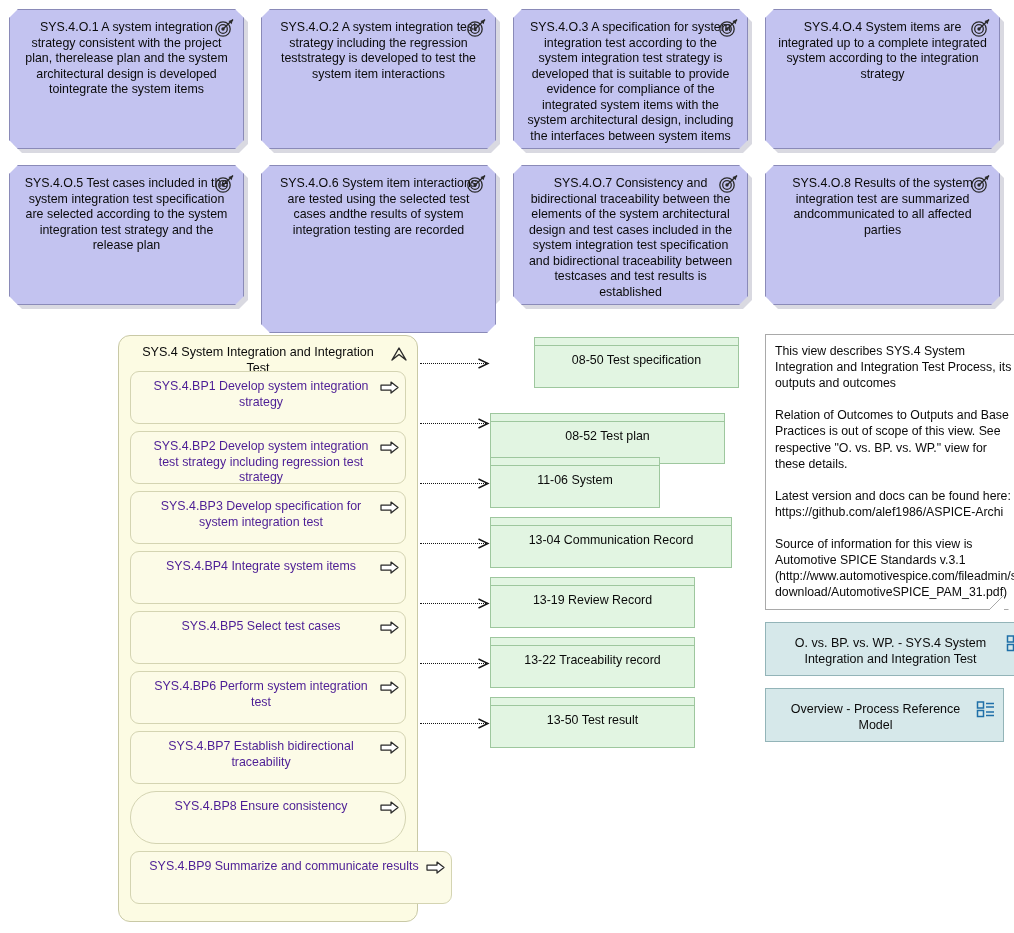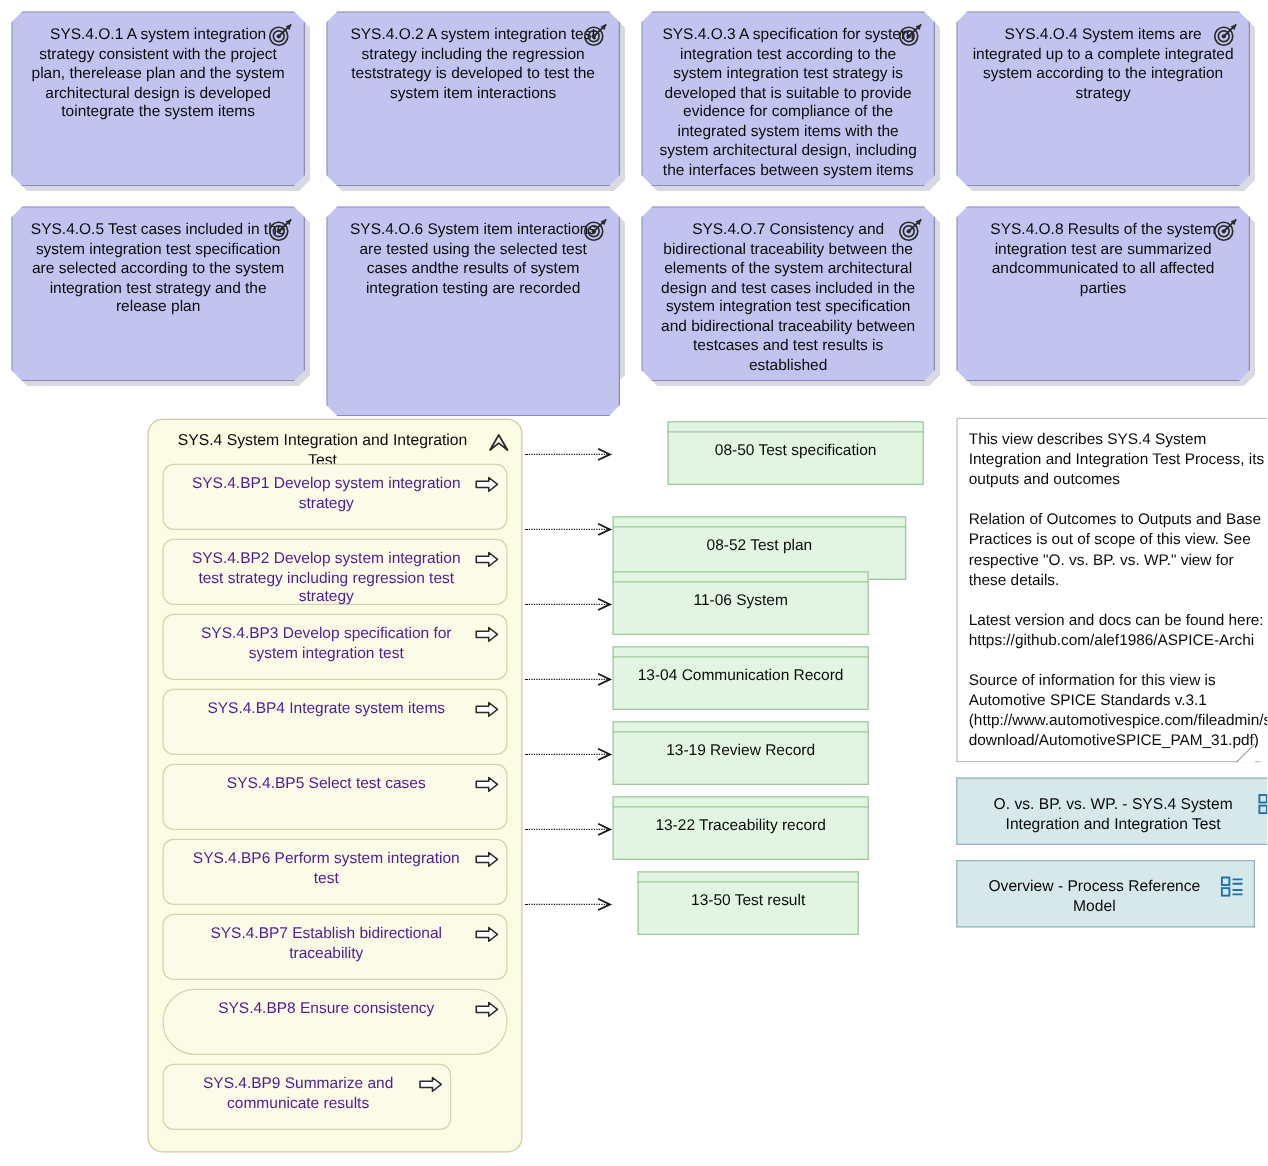--- a/index.html
+++ b/index.html
@@ -371,54 +371,54 @@
 
   <div class="bp" style="left:130px;top:791px;width:276px;height:53px;border-radius:26px;">
     <div class="bp-text">SYS.4.BP8 Ensure consistency</div>
     <span class="icon-arrow">
       <svg viewBox="0 0 19 15" width="19" height="15">
           <path d="M1 5 L11 5 L11 2 L18 7.5 L11 13 L11 10 L1 10 Z" fill="#fff" stroke="#2a2a2a" stroke-width="1.25" stroke-linejoin="round"></path>
         </svg>
     </span>
   </div>
 
-  <div class="bp" style="left:130px;top:851px;width:231px;height:53px;">
+  <div class="bp" style="left:130px;top:851px;width:322px;height:53px;">
     <div class="bp-text">SYS.4.BP9 Summarize and communicate results</div>
     <span class="icon-arrow">
       <svg viewBox="0 0 19 15" width="19" height="15">
           <path d="M1 5 L11 5 L11 2 L18 7.5 L11 13 L11 10 L1 10 Z" fill="#fff" stroke="#2a2a2a" stroke-width="1.25" stroke-linejoin="round"></path>
         </svg>
     </span>
   </div>
 
   <div class="wp" style="left:490px;top:337px;width:205px;height:51px;margin-left:44px;">
     <div class="wp-strip"></div>
     <div class="wp-text">08-50 Test specification</div>
   </div>
   <div class="wp" style="left:490px;top:397px;width:235px;height:51px;margin-top:16px;">
     <div class="wp-strip"></div>
     <div class="wp-text">08-52 Test plan</div>
   </div>
-  <div class="wp" style="left:490px;top:457px;width:205px;height:51px;">
+  <div class="wp" style="left:490px;top:457px;width:170px;height:51px;">
     <div class="wp-strip"></div>
     <div class="wp-text">11-06 System</div>
   </div>
-  <div class="wp" style="left:490px;top:517px;width:205px;height:51px;">
+  <div class="wp" style="left:490px;top:517px;width:242px;height:51px;">
     <div class="wp-strip"></div>
     <div class="wp-text">13-04 Communication Record</div>
   </div>
   <div class="wp" style="left:490px;top:577px;width:205px;height:51px;">
     <div class="wp-strip"></div>
     <div class="wp-text">13-19 Review Record</div>
   </div>
   <div class="wp" style="left:490px;top:637px;width:205px;height:51px;">
     <div class="wp-strip"></div>
     <div class="wp-text">13-22 Traceability record</div>
   </div>
-  <div class="wp" style="left:510px;top:697px;width:177px;height:51px;">
+  <div class="wp" style="left:490px;top:697px;width:205px;height:51px;">
     <div class="wp-strip"></div>
     <div class="wp-text">13-50 Test result</div>
   </div>
 
   <div class="note" style="left:765px;top:334px;width:257px;height:276px;">
     <div class="note-text">This view describes SYS.4 System Integration and Integration Test Process, its outputs and outcomes
 
 Relation of Outcomes to Outputs and Base Practices is out of scope of this view. See respective "O. vs. BP. vs. WP." view for these details.
 
 Latest version and docs can be found here: https://github.com/alef1986/ASPICE-Archi

